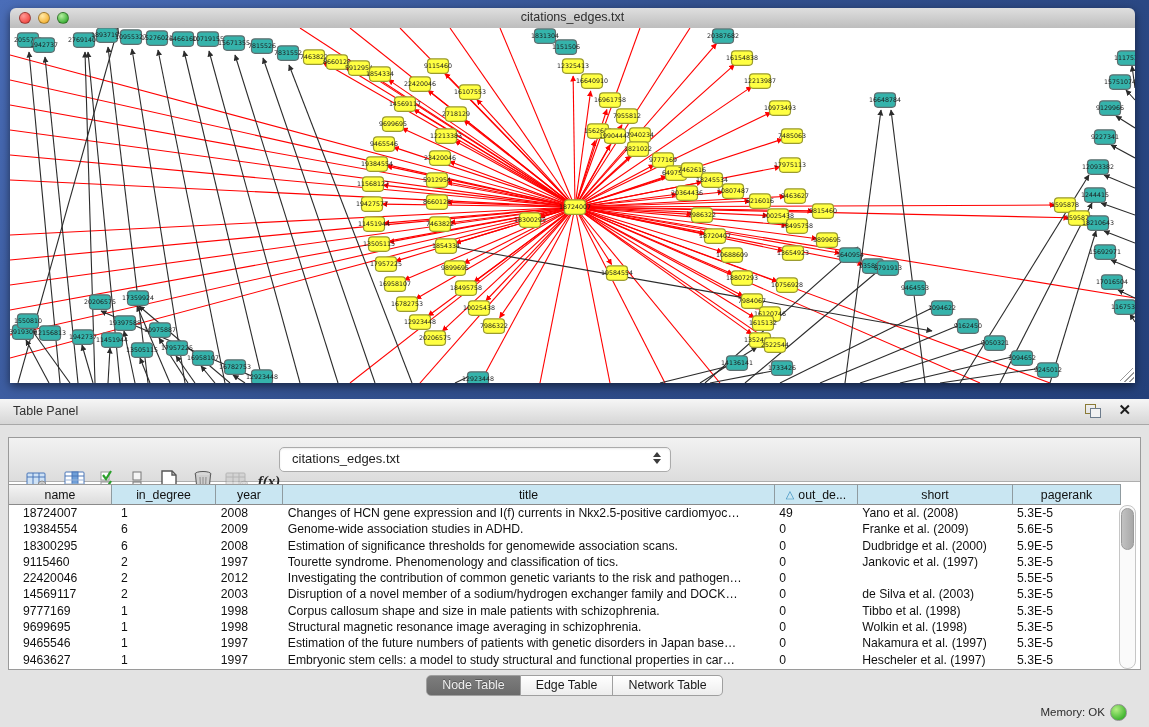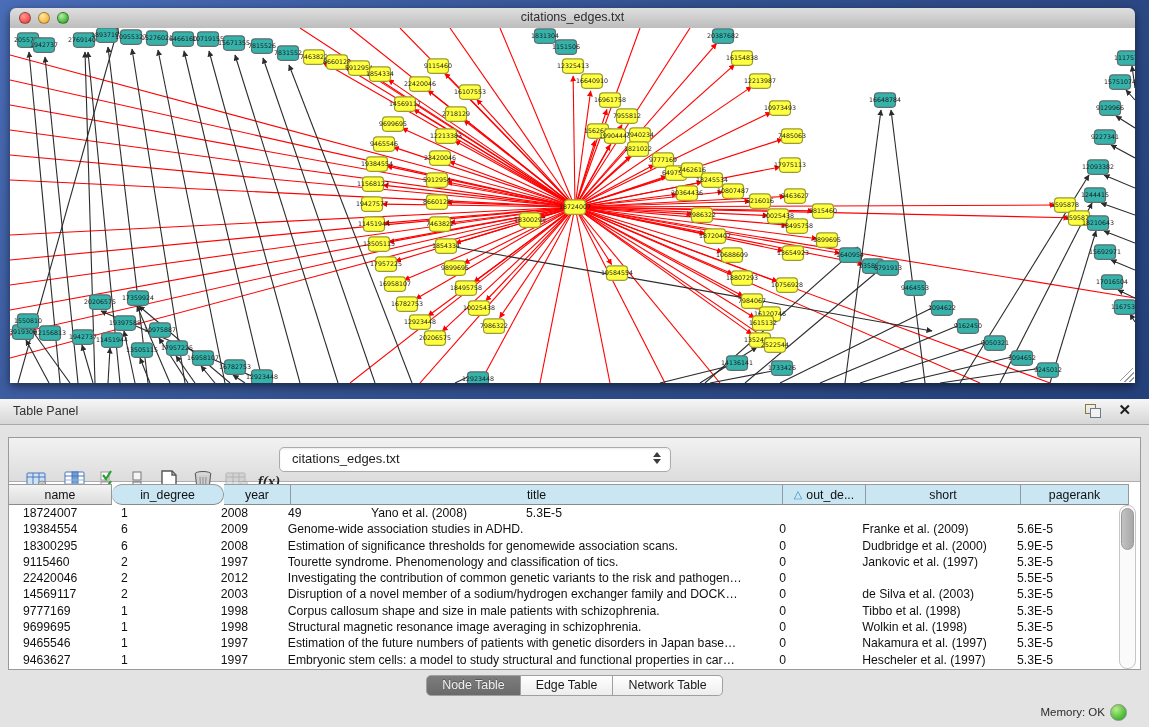--- a/index.html
+++ b/index.html
@@ -833,21 +833,21 @@
             <i class="up"></i>
             <i class="dn"></i>
           </span>
       </span>
     </div>
 
     <div class="thead" id="thead">
         <div class="th first" style="width: 103px;">
           <span>name</span>
         </div>
-        <div class="th" style="width: 112px; border-radius: 10px;">
+        <div class="th" style="width: 104px;">
           <span>in_degree</span>
         </div>
         <div class="th" style="width: 67px;">
           <span>year</span>
         </div>
         <div class="th" style="width: 492px;">
           <span>title</span>
         </div>
         <div class="th" style="width: 83px;">
           <span class="sort">△</span>
@@ -858,20 +858,21 @@
         </div>
         <div class="th" style="width: 108px;">
           <span>pagerank</span>
         </div>
       </div>
     <div class="tbody" id="tbody">
         <div class="tr">
           <div class="td c0" style="width: 103px;">18724007</div>
           <div class="td c1" style="width: 100px;">1</div>
           <div class="td c2" style="width: 67px;">2008</div>
+          <div class="td c3" style="width: 492px;">Changes of HCN gene expression and I(f) currents in Nkx2.5-positive cardiomyoc…</div>
           <div class="td c4" style="width: 83px;">49</div>
           <div class="td c5" style="width: 155px;">Yano et al. (2008)</div>
           <div class="td c6" style="width: 108px;">5.3E-5</div>
         </div>
         <div class="tr">
           <div class="td c0" style="width: 103px;">19384554</div>
           <div class="td c1" style="width: 100px;">6</div>
           <div class="td c2" style="width: 67px;">2009</div>
           <div class="td c3" style="width: 492px;">Genome-wide association studies in ADHD.</div>
           <div class="td c4" style="width: 83px;">0</div>

